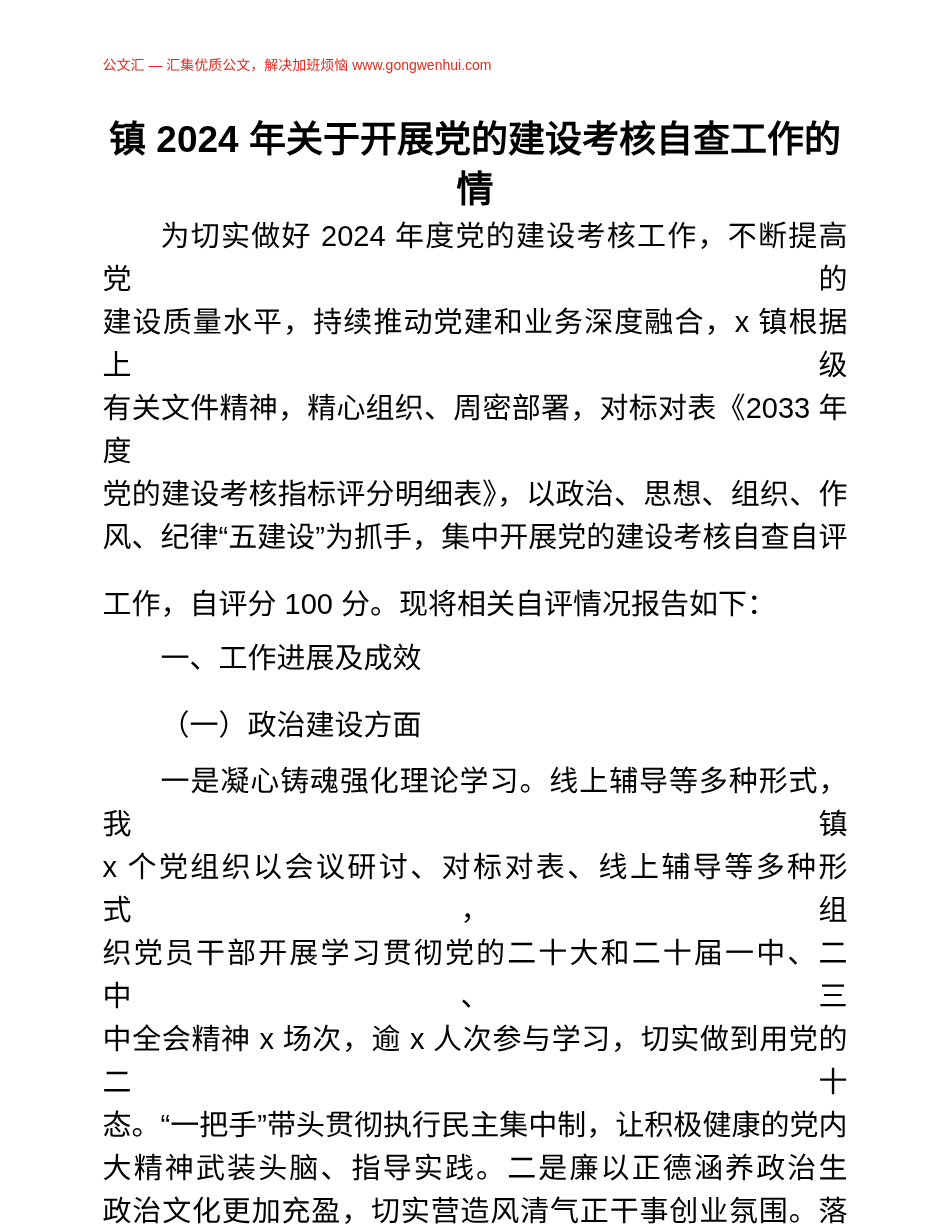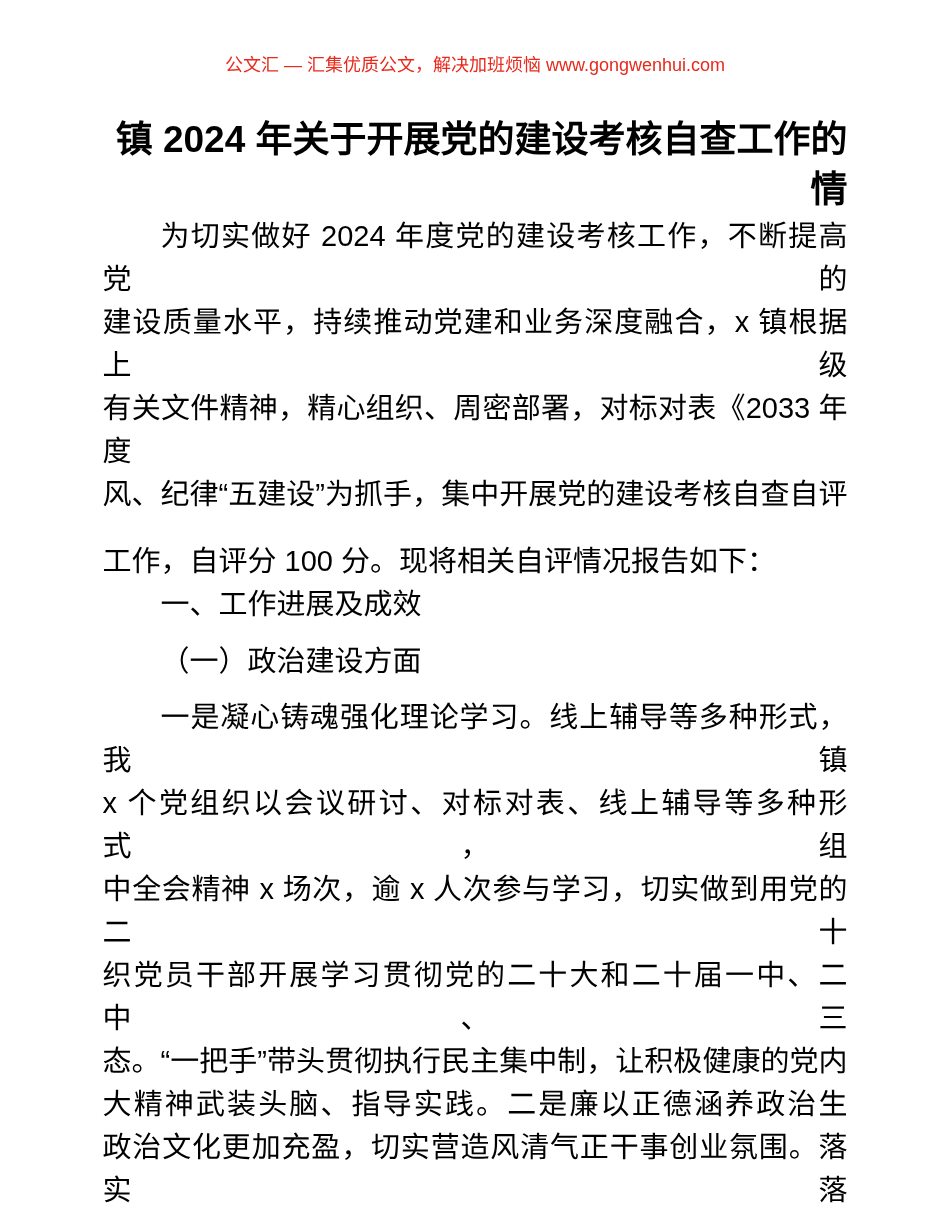--- a/index.html
+++ b/index.html
@@ -13,35 +13,34 @@
     overflow: hidden;
     font-family: "Liberation Sans", "DejaVu Sans", sans-serif;
     color: #000000;
   }
   .page {
     width: 745px;
     margin: 0 auto;
     padding-top: 53px;
   }
   .banner {
-    font-size: 18px;
+    font-size: 14px;
     line-height: 24px;
-    text-align: center;
     white-space: nowrap;
     font-weight: 400;
   }
   .title {
     margin: 38px 0 0 0;
     font-size: 37px;
     font-weight: 700;
     color: #000000;
   }
   .title-line {
     display: block;
-    text-align: right;
+    text-align: center;
     line-height: 50px;
   }
   .doc-body {
     font-size: 29px;
     line-height: 43px;
   }
   .para {
     margin: 0;
   }
   .line {
@@ -51,23 +50,24 @@
   .line.first {
     text-indent: 2em;
   }
   .line.last {
     text-align-last: left;
     margin-top: 24px;
   }
   .heading {
     font-weight: 400;
     text-indent: 2em;
+    margin-top: 11px;
   }
   .doc-body > .heading + .heading {
-    margin-top: 14px;
+    margin-top: 24px;
   }
   .doc-body > .heading + .para {
     margin-top: 13px;
   }
 </style>
 </head>
 <body>
 
 <div class="page">
 
@@ -75,29 +75,30 @@
 
   <h1 class="title">
     <span class="title-line">镇 2024 年关于开展党的建设考核自查工作的情</span>
   </h1>
 
   <div class="doc-body" style="color: rgb(0, 0, 0);">
       <div class="para">
         <div class="line first">为切实做好 2024 年度党的建设考核工作，不断提高党的</div>
         <div class="line">建设质量水平，持续推动党建和业务深度融合，x 镇根据上级</div>
         <div class="line">有关文件精神，精心组织、周密部署，对标对表《2033 年度</div>
+        <div class="line">党的建设考核指标评分明细表》，以政治、思想、组织、作</div>
         <div class="line">风、纪律“五建设”为抓手，集中开展党的建设考核自查自评</div>
         <div class="line last">工作，自评分 100 分。现将相关自评情况报告如下：</div>
       </div>
       <div class="heading">一、工作进展及成效</div>
       <div class="heading">（一）政治建设方面</div>
       <div class="para">
         <div class="line first">一是凝心铸魂强化理论学习。线上辅导等多种形式，我镇</div>
         <div class="line">x 个党组织以会议研讨、对标对表、线上辅导等多种形式，组</div>
+        <div class="line">织党员干部开展学习贯彻党的二十大和二十届一中、二中、三</div>
         <div class="line">中全会精神 x 场次，逾 x 人次参与学习，切实做到用党的二十</div>
-        <div class="line">织党员干部开展学习贯彻党的二十大和二十届一中、二中、三</div>
         <div class="line">态。“一把手”带头贯彻执行民主集中制，让积极健康的党内</div>
         <div class="line">大精神武装头脑、指导实践。二是廉以正德涵养政治生</div>
         <div class="line">政治文化更加充盈，切实营造风清气正干事创业氛围。落实落</div>
       </div>
     </div>
 
 </div>
 
 </body></html>

